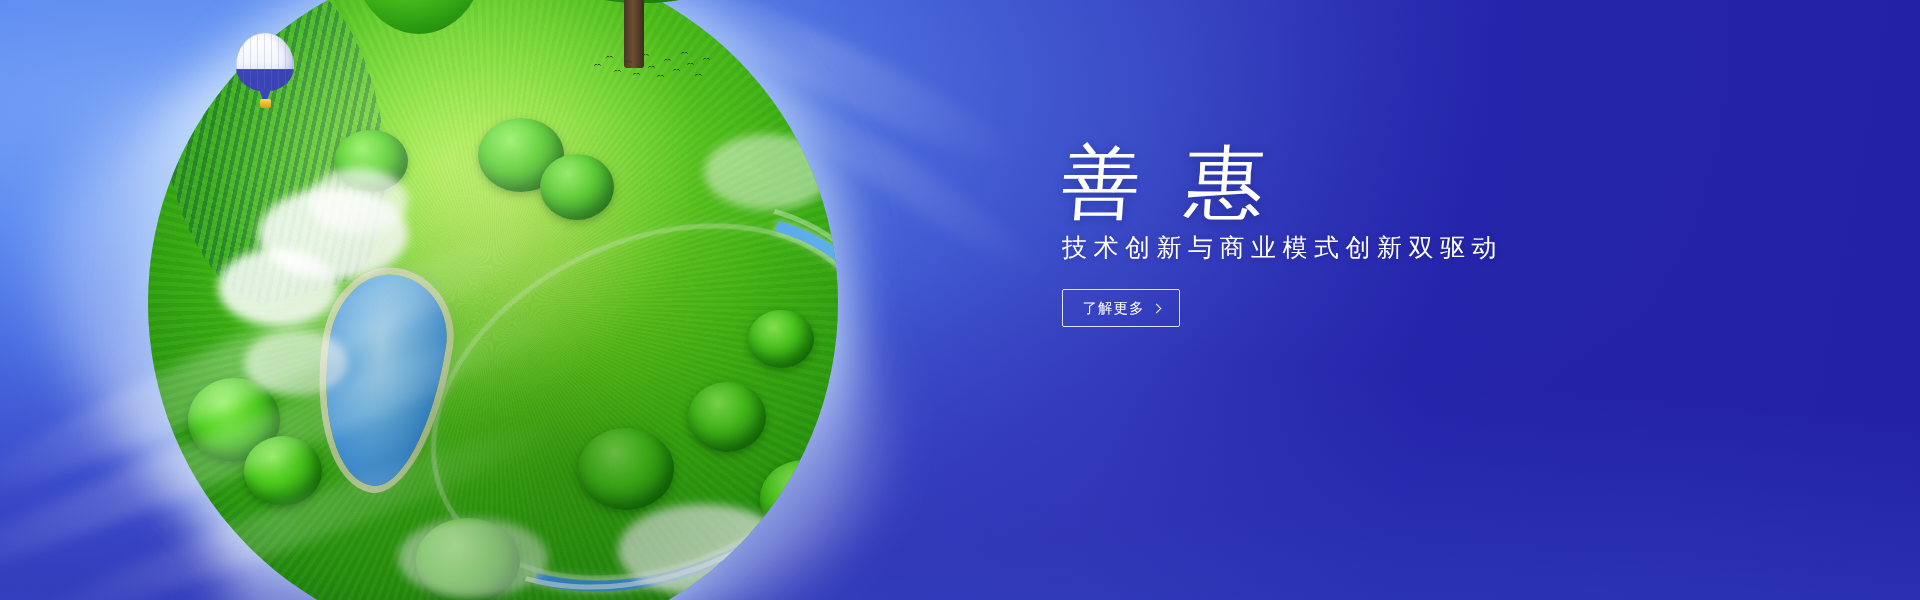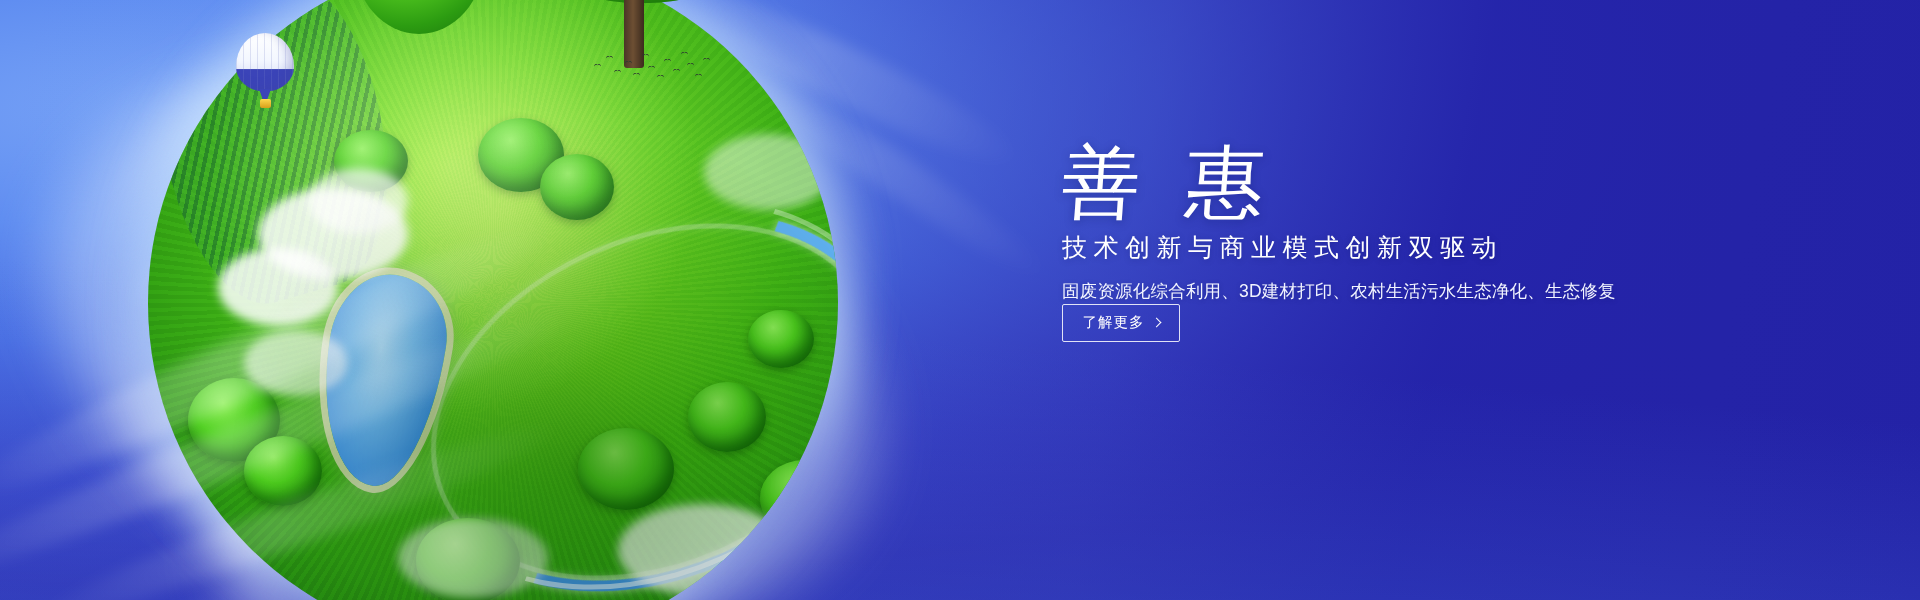--- a/index.html
+++ b/index.html
@@ -225,21 +225,21 @@
     color:#ffffff;
     text-shadow:0 1px 6px rgba(10,20,90,.3);
   }
   .desc{
     margin-top:16px;
     font-size:17.5px;line-height:1.4;font-weight:400;
     letter-spacing:.2px;color:#f2f4ff;
     text-shadow:0 1px 5px rgba(10,20,90,.3);
   }
   .cta{
-    display:inline-flex;align-items:center;justify-content:center;
+    margin-top:26px;display:inline-flex;align-items:center;justify-content:center;
     width:116px;height:36px;
     border:1px solid rgba(255,255,255,.85);
     border-radius:2px;background:transparent;
     color:#ffffff;font-size:14.5px;letter-spacing:1px;
     cursor:pointer;
   }
   .cta .cta-label{display:inline-block;}
   .cta .chev{
     display:inline-block;margin-left:8px;width:6px;height:6px;
     border-top:1.4px solid #fff;border-right:1.4px solid #fff;
@@ -336,21 +336,20 @@
       <span class="hl-group">
         <span class="hl-big">善</span>
       </span>
       <span class="hl-group">
         <span class="hl-big">惠</span>
       </span>
     </div>
 
     <div class="subtitle">技术创新与商业模式创新双驱动</div>
 
-    <div class="desc">固废资源化综合利用、3D建材打印、农村生活污水生态净化、生态修复</div>
 
     <div class="cta">
       <span class="cta-label">了解更多</span>
       <span class="chev"></span>
     </div>
 
   </div>
 </div>
 
 </body></html>

